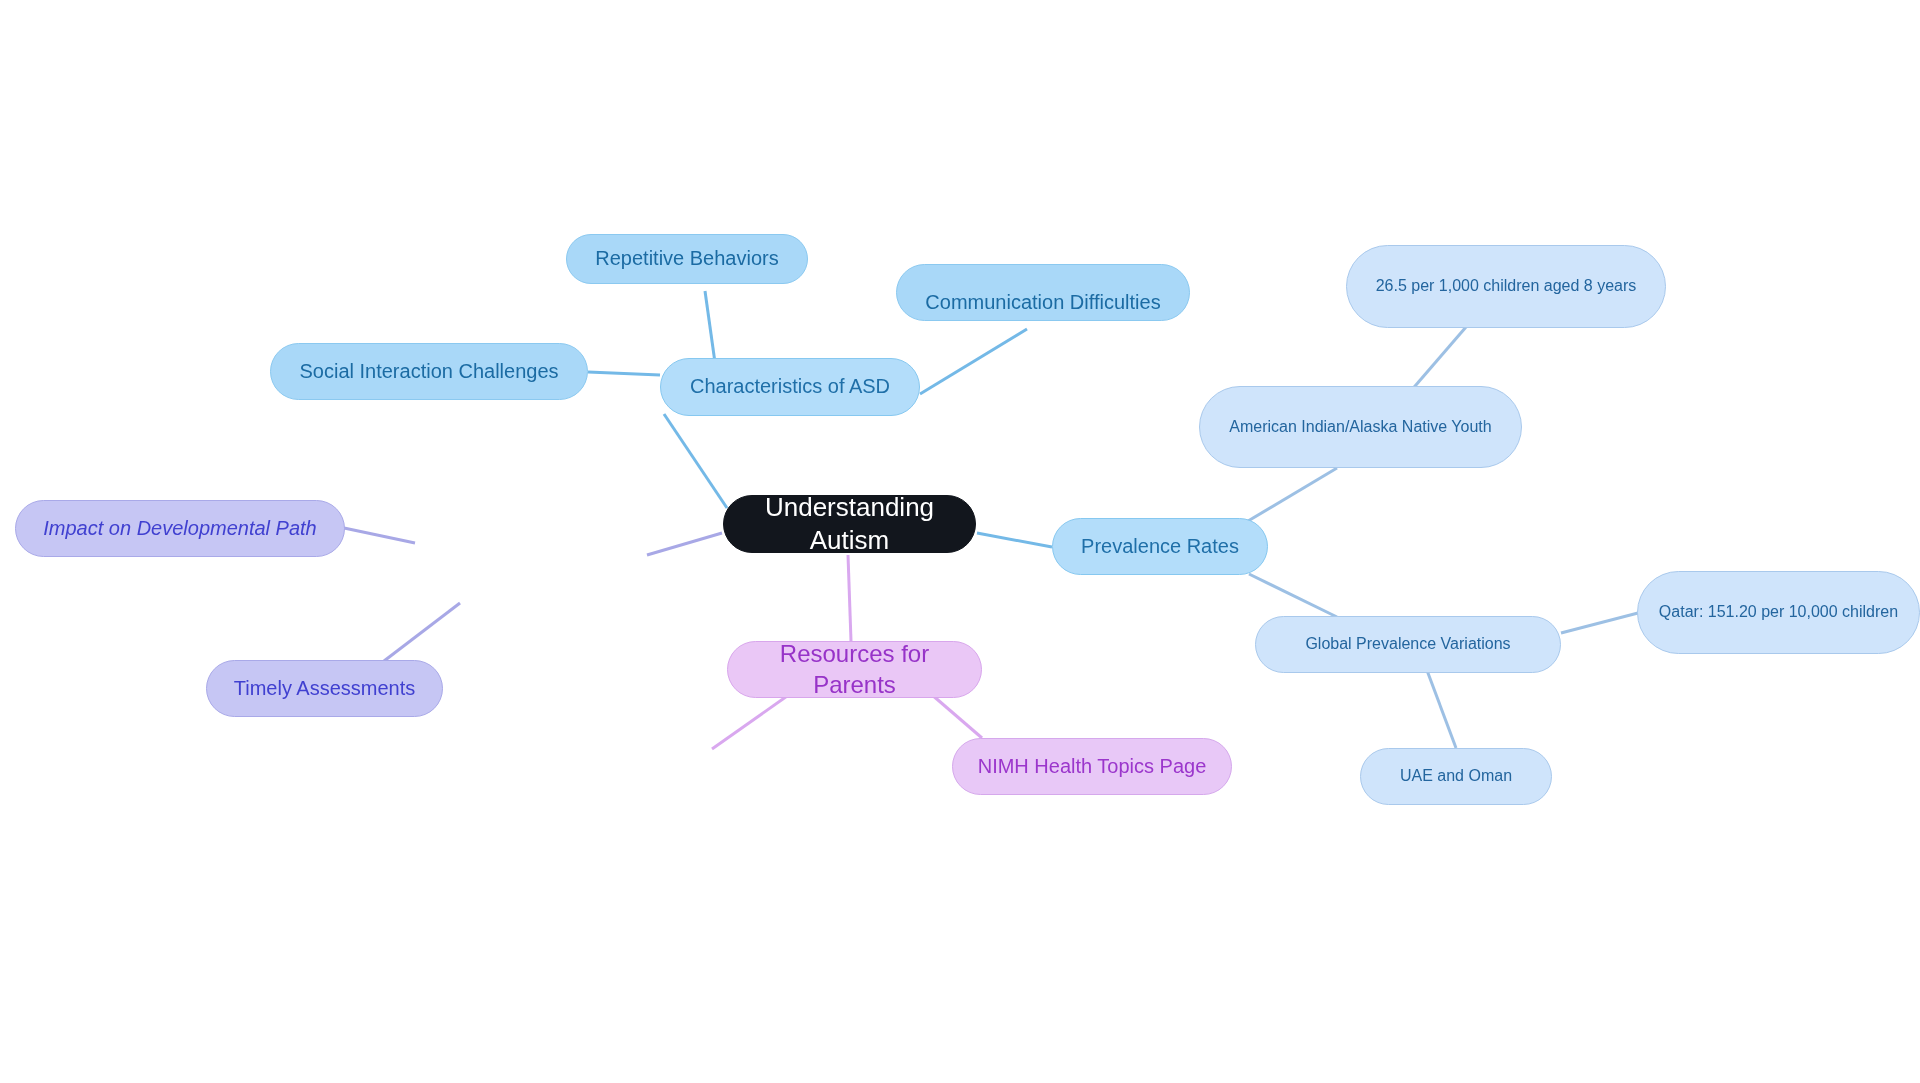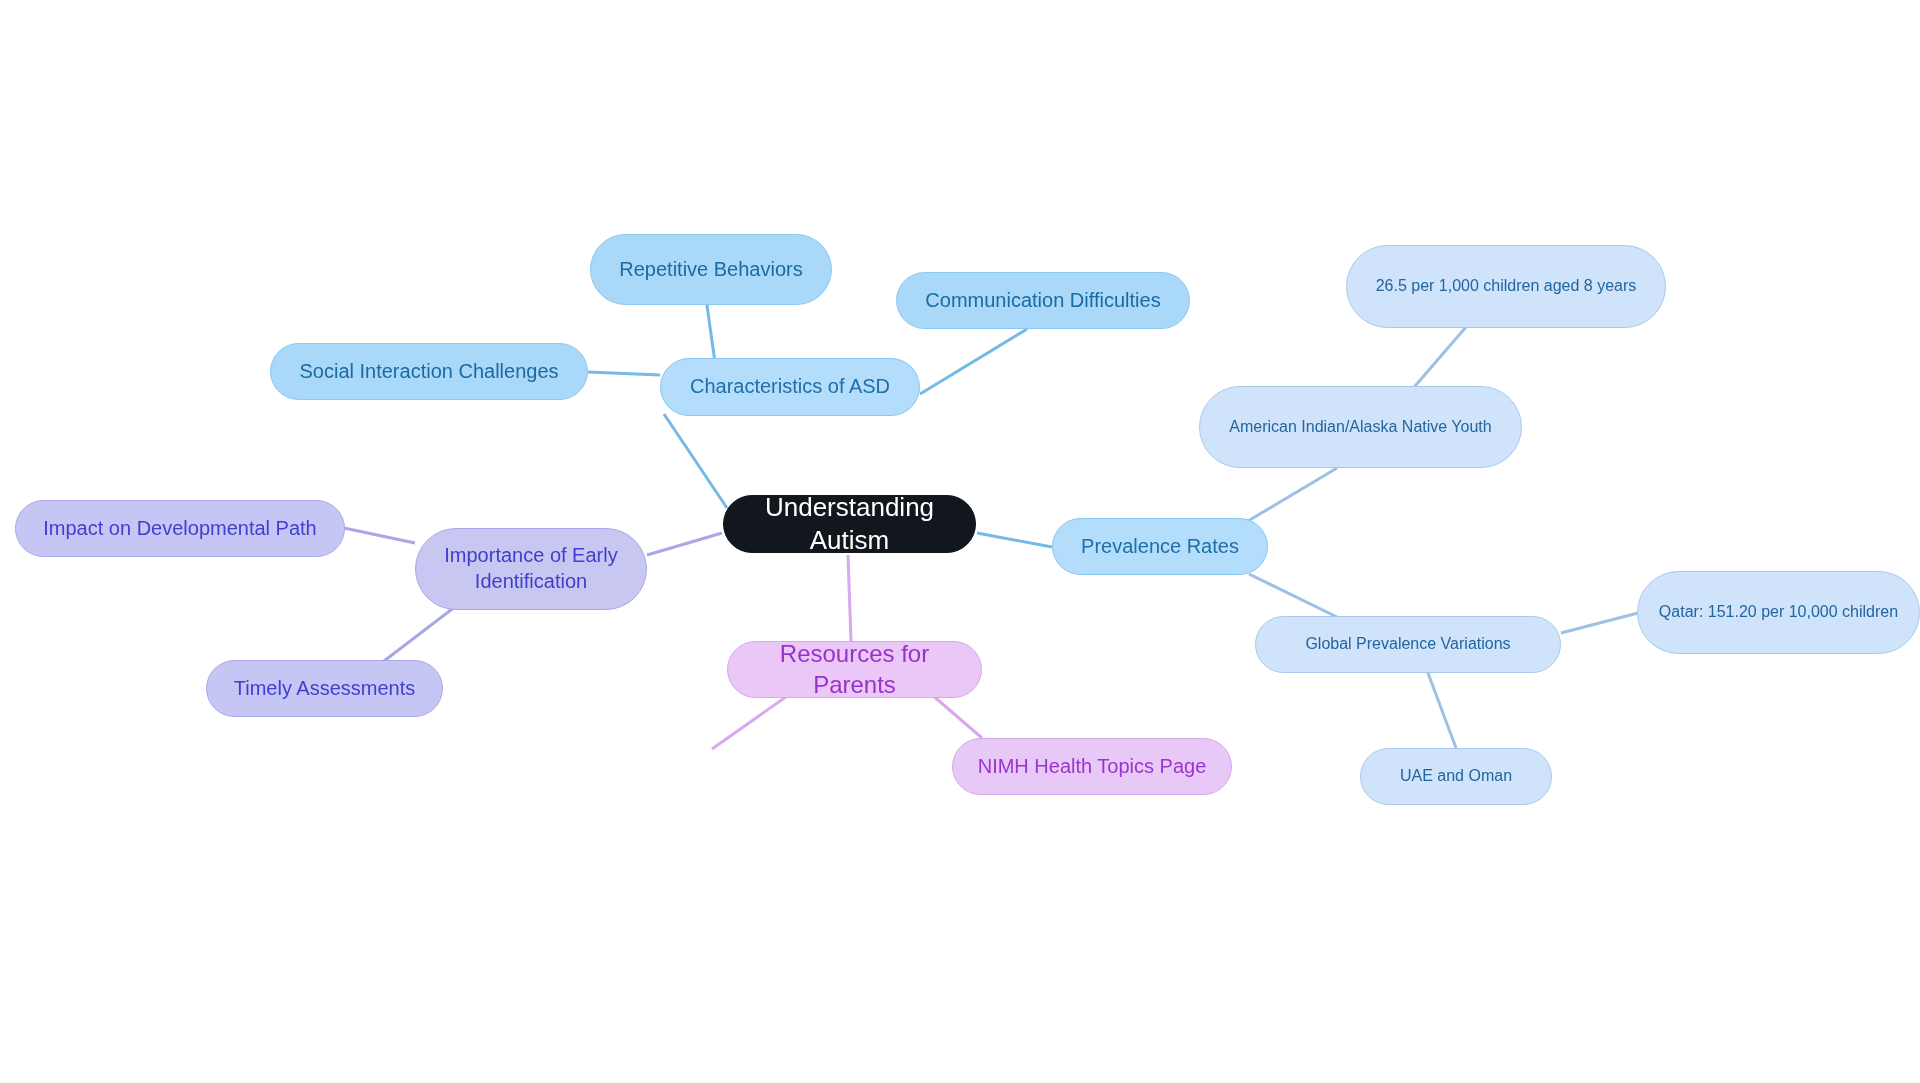--- a/index.html
+++ b/index.html
@@ -131,29 +131,29 @@
   </svg>
 
   <div class="node node-root" style="left:723px; top:495px; width:253px; height:58px;">
     <span>Understanding Autism</span>
   </div>
 
   <div class="node node-blue-branch" style="left:660px; top:358px; width:260px; height:58px;">
     <span>Characteristics of ASD</span>
   </div>
 
-  <div class="node node-blue-leaf" style="left:590px; top:234px; width:242px; height:71px;text-align:right;">
+  <div class="node node-blue-leaf" style="left:566px; top:234px; width:242px; height:50px;text-align:right;">
     <span>Repetitive Behaviors</span>
   </div>
 
   <div class="node node-blue-leaf" style="left:270px; top:343px; width:318px; height:57px;">
     <span>Social Interaction Challenges</span>
   </div>
 
-  <div class="node node-blue-leaf" style="left:896px; top:272px; width:294px; height:57px;">
+  <div class="node node-blue-leaf" style="left:896px; top:264px; width:294px; height:57px;align-items:flex-end;">
     <span>Communication Difficulties</span>
   </div>
 
   <div class="node node-blue-branch" style="left:1052px; top:518px; width:216px; height:57px;">
     <span>Prevalence Rates</span>
   </div>
 
   <div class="node node-blue-pale" style="left:1199px; top:386px; width:323px; height:82px;">
     <span>American Indian/Alaska Native Youth</span>
   </div>
@@ -167,25 +167,22 @@
   </div>
 
   <div class="node node-blue-pale" style="left:1637px; top:571px; width:283px; height:83px;">
     <span>Qatar: 151.20 per 10,000 children</span>
   </div>
 
   <div class="node node-blue-pale" style="left:1360px; top:748px; width:192px; height:57px;">
     <span>UAE and Oman</span>
   </div>
 
-  <div class="node node-purple-branch" style="left:415px; top:528px; width:232px; height:82px;">
-    <span>Importance of Early Identification</span>
-  </div>
 
-  <div class="node node-purple-leaf" style="left:15px; top:500px; width:330px; height:57px;">
+  <div class="node node-purple-leaf" style="left:15px; top:500px; width:330px; height:57px;font-style:italic;">
     <span>Impact on Developmental Path</span>
   </div>
 
   <div class="node node-purple-leaf" style="left:206px; top:660px; width:237px; height:57px;">
     <span>Timely Assessments</span>
   </div>
 
   <div class="node node-pink-branch" style="left:727px; top:641px; width:255px; height:57px;">
     <span>Resources for Parents</span>
   </div>

